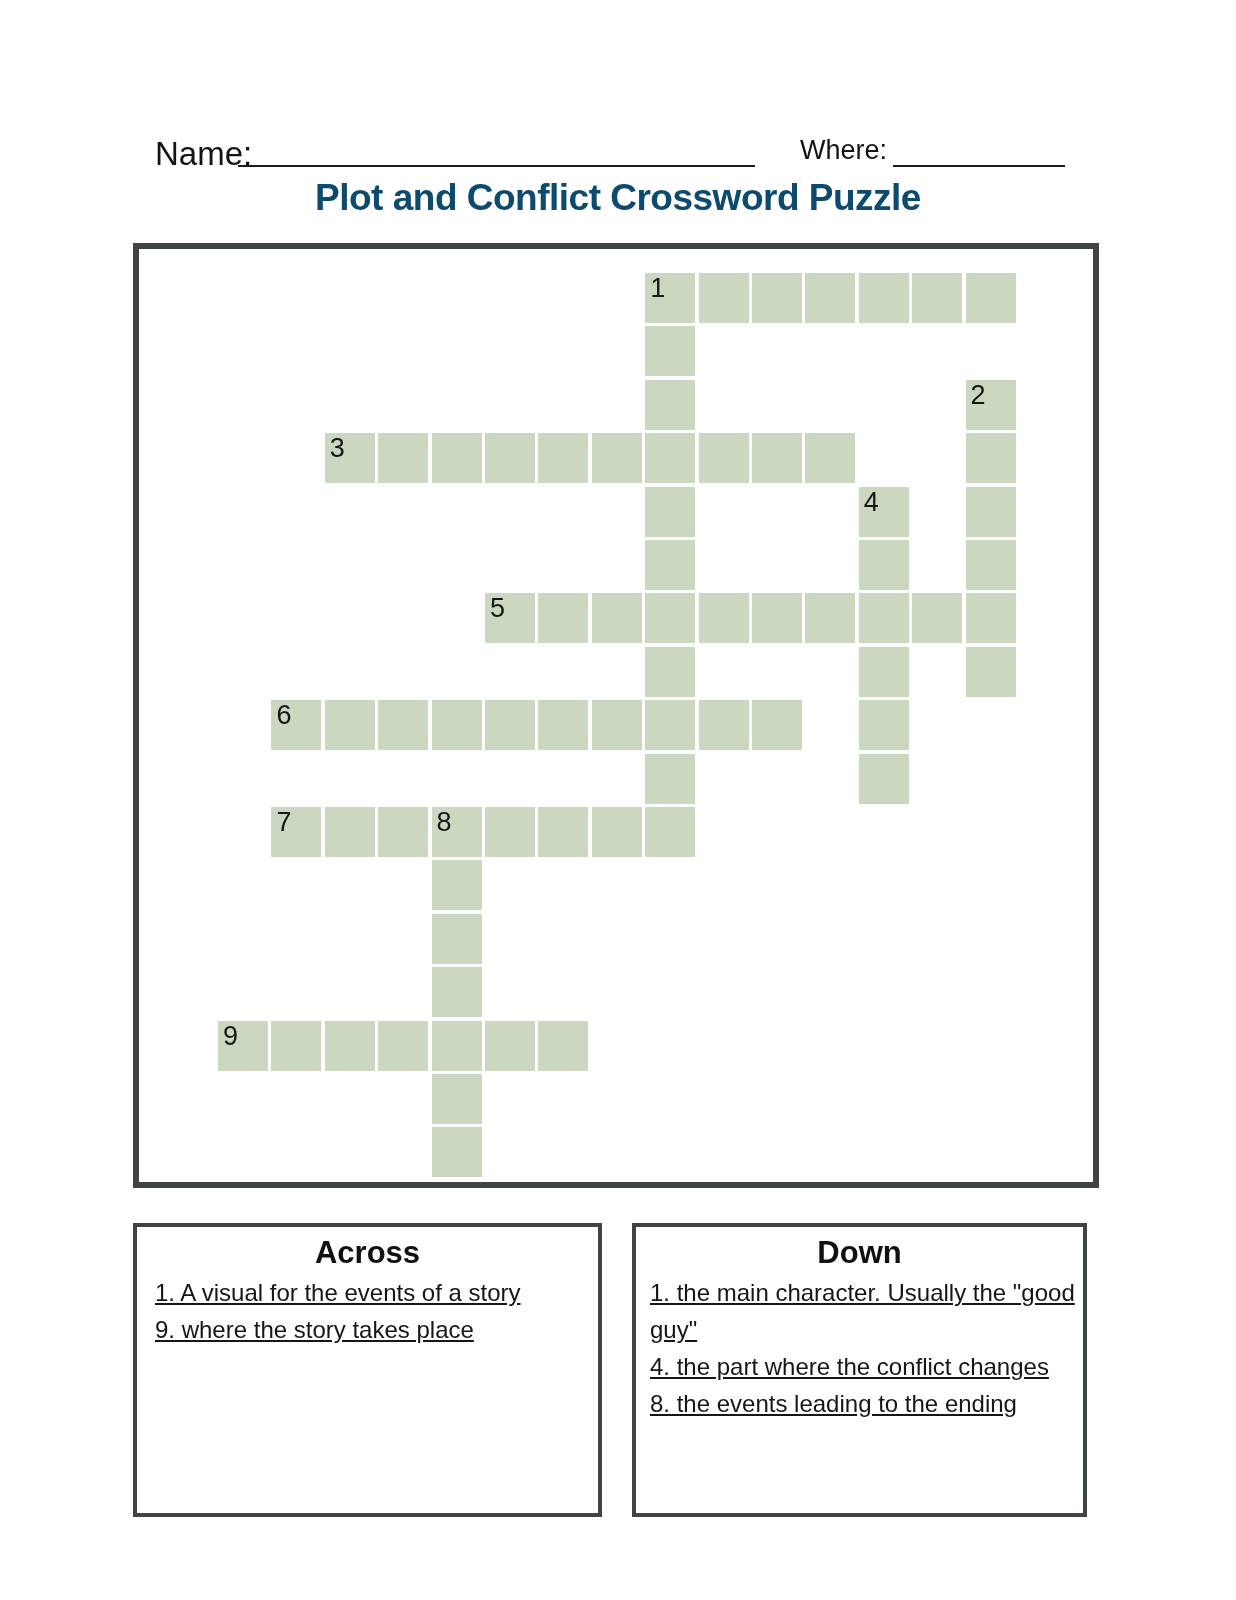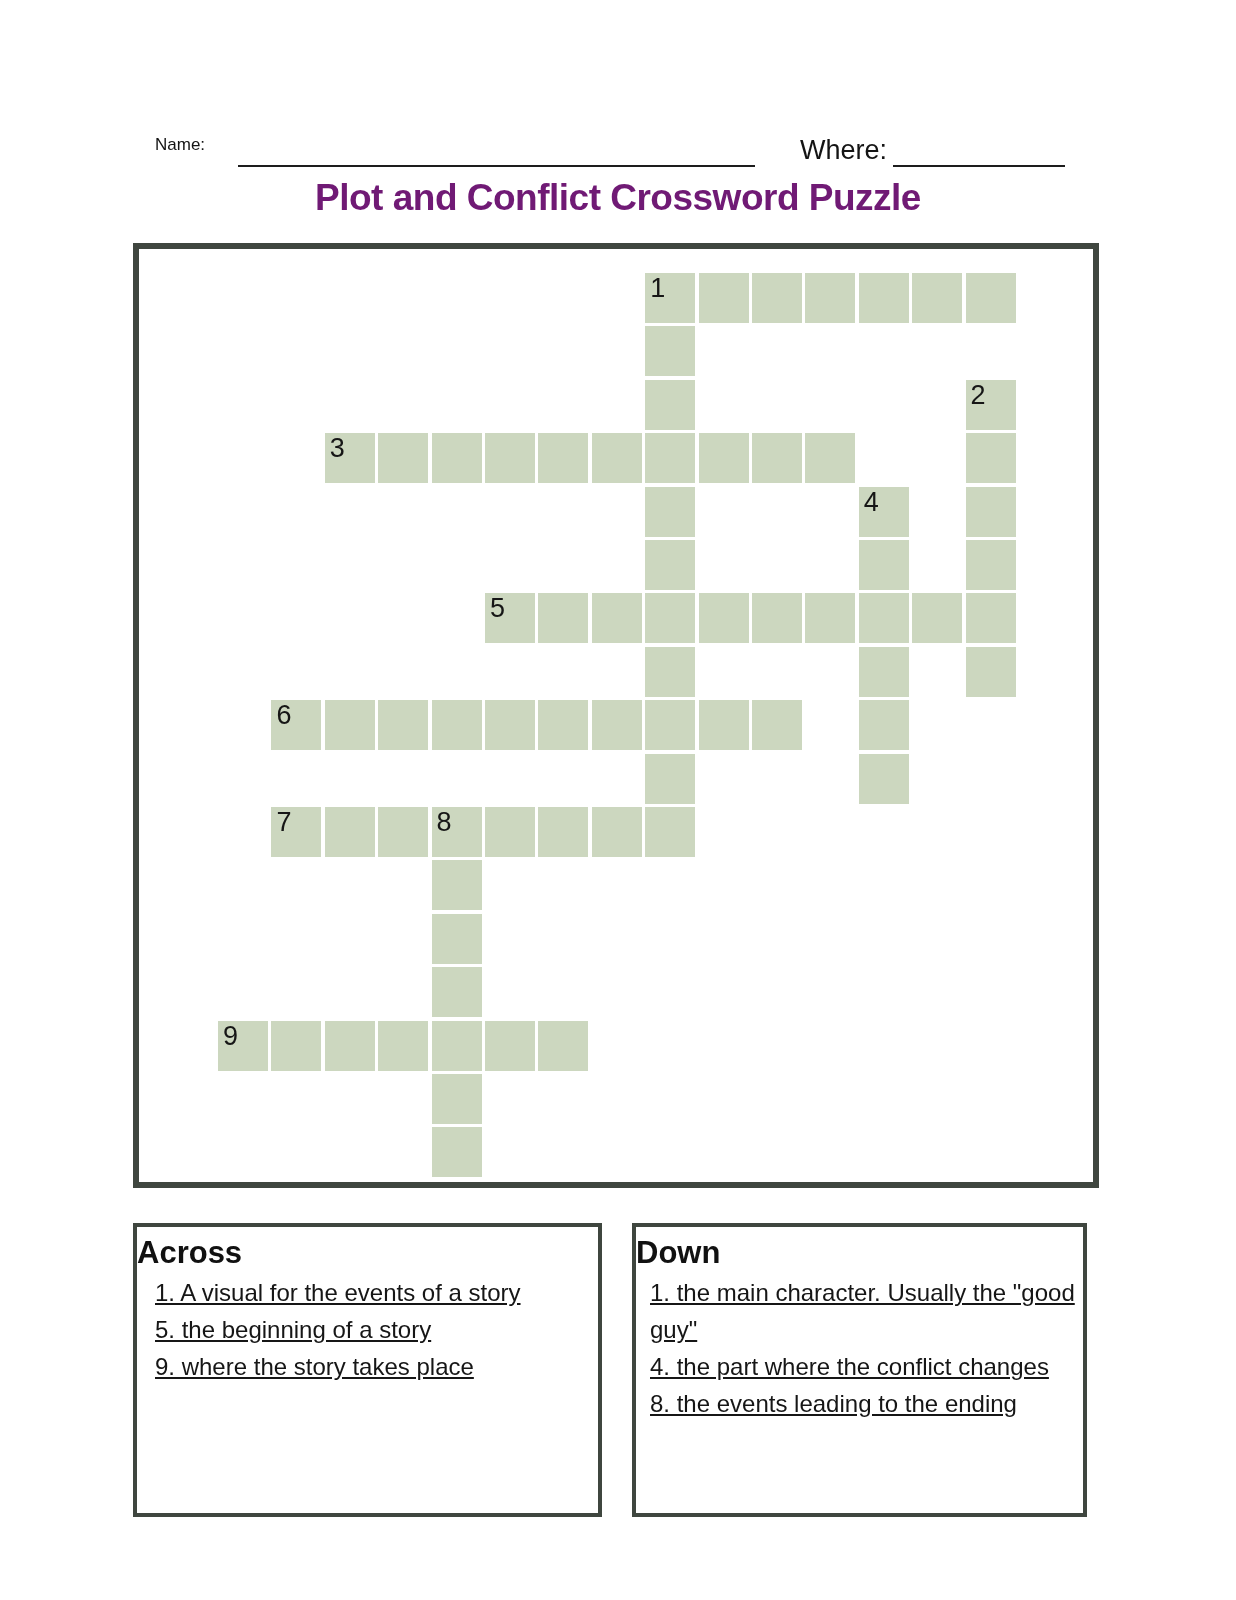--- a/index.html
+++ b/index.html
@@ -1,38 +1,38 @@
 <!DOCTYPE html>
 <html><head>
 <meta charset="utf-8">
 <style>
   html, body { margin:0; padding:0; background:#ffffff; }
   .page {
     position:relative; width:1236px; height:1600px; background:#ffffff;
     font-family:"Liberation Sans","DejaVu Sans",sans-serif; color:#141414;
     overflow:hidden;
   }
-  .name-label  { position:absolute; left:155px; top:135px; font-size:17px; }
+  .name-label  { position:absolute; left:155px; top:135px; font-size:33px; }
   .name-line   { position:absolute; left:238px; top:141px; width:517px; height:24px;
                  border-bottom:2px solid #1d1d1d; }
   .period-label{ position:absolute; left:800px; top:135px; font-size:27px; }
   .period-line { position:absolute; left:893px; top:141px; width:172px; height:24px;
                  border-bottom:2px solid #1d1d1d; }
   .title { position:absolute; left:0; top:177px; width:100%; margin:0; text-align:center;
-           font-size:37px; font-weight:700; letter-spacing:-0.5px; color:#701a75; }
+           font-size:37px; font-weight:700; letter-spacing:-0.5px; color:#0c4a6e; }
   .grid-box { position:absolute; left:133px; top:243px; width:966px; height:945px;
               border:6px solid #3f463f; box-sizing:border-box; background:#ffffff; }
   .cell { position:absolute; width:50px; height:50px; background:#ccd7bf; }
   .cell-num { display:block; font-size:27px; line-height:1.02; padding:2px 0 0 5px;
               color:#161616; }
   .clue-box { position:absolute; top:1223px; height:294px; border:4px solid #3f463f;
               box-sizing:border-box; background:#ffffff; }
   .clue-box.across { left:133px; width:469px; }
   .clue-box.down   { left:632px; width:455px; }
-  .clue-title { font-size:31px; font-weight:700; margin-top:8px;
+  .clue-title { text-align:center; font-size:31px; font-weight:700; margin-top:8px;
                 color:#111; }
   .clue-list { margin-top:3px; font-size:24px; line-height:37px; color:#161616; }
   .across .clue-list { padding:0 8px 0 18px; }
   .down   .clue-list { padding:0 2px 0 14px; }
   .clue-item { white-space:normal;text-decoration:underline; }
 </style>
 </head>
 <body>
 
 <div class="page">
@@ -136,21 +136,20 @@
       <div class="cell" style="left: 346px; top: 771.6px;"></div>
       <div class="cell" style="left: 399.4px; top: 771.6px;"></div>
       <div class="cell" style="left: 292.6px; top: 825px;"></div>
       <div class="cell" style="left: 292.6px; top: 878.4px;"></div>
     </div>
 
   <div class="clue-box across">
     <div class="clue-title">Across</div>
     <div class="clue-list">
         <div class="clue-item">1. A visual for the events of a story</div>
-        <div class="clue-item">5. the beginning of a story</div>
         <div class="clue-item">9. where the story takes place</div>
       </div>
   </div>
 
   <div class="clue-box down">
     <div class="clue-title">Down</div>
     <div class="clue-list">
         <div class="clue-item">1. the main character. Usually the "good guy"</div>
         <div class="clue-item">4. the part where the conflict changes</div>
         <div class="clue-item">8. the events leading to the ending</div>

